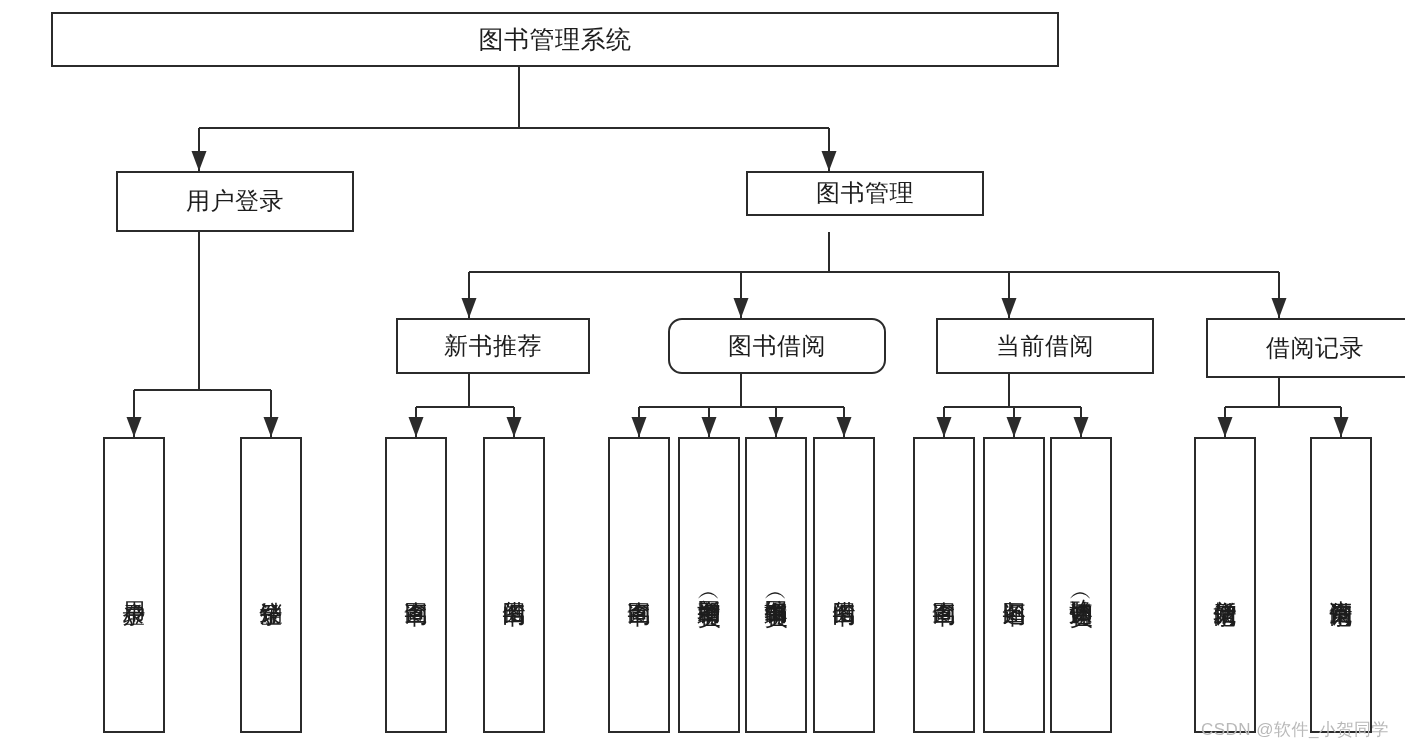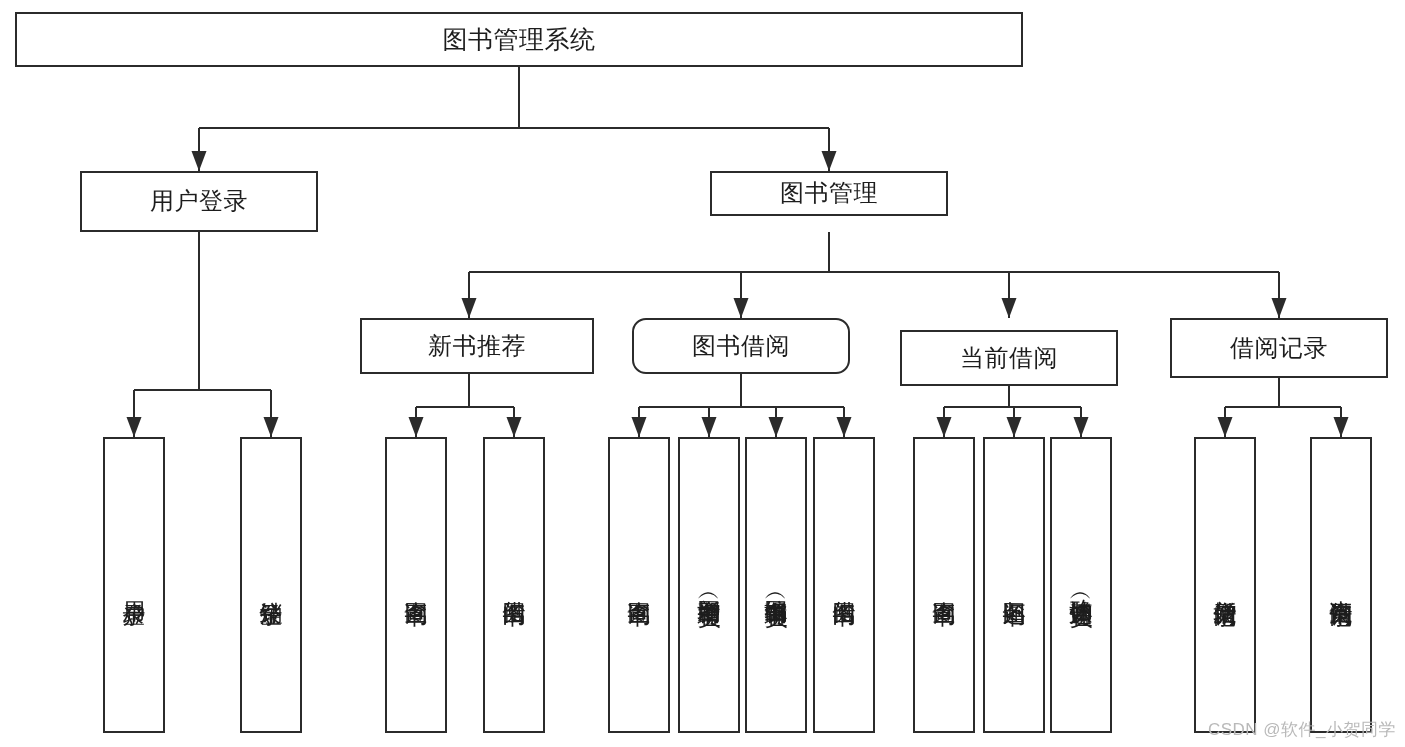--- a/index.html
+++ b/index.html
@@ -34,40 +34,41 @@
     background: #ffffff;
     display: flex;
     align-items: center;
     justify-content: center;
     color: #1d1d1d;
   }
   .node-box.horizontal {
     font-size: 24px;
     line-height: 1.1;
     letter-spacing: 0.5px;
+    margin-left: 36px;
   }
   .node-box.horizontal.root {
     font-size: 25px;
   }
   .node-box.vertical {
     font-size: 23px;
     line-height: 1.18;
     letter-spacing: 1px;
     writing-mode: vertical-rl;
     text-orientation: upright;
     padding: 4px 0;
     white-space: nowrap;
   }
   .node-label {
     display: block;
     text-align: center;
   }
   #watermark {
     position: absolute;
-    right: 9px;
+    right: 16px;
     bottom: 6px;
     font-size: 17px;
     color: #b9b9b9;
     letter-spacing: 0.5px;
     white-space: nowrap;
     pointer-events: none;
   }
 </style>
 </head>
 <body>
@@ -134,27 +135,27 @@
   <div id="node-layer">
       <div class="node-box horizontal root" style="left: 15px; top: 12px; width: 1008px; height: 55px;">
         <span class="node-label">图书管理系统</span>
       </div>
       <div class="node-box horizontal" style="left: 80px; top: 171px; width: 238px; height: 61px;">
         <span class="node-label">用户登录</span>
       </div>
       <div class="node-box horizontal" style="left: 710px; top: 171px; width: 238px; height: 45px;">
         <span class="node-label">图书管理</span>
       </div>
-      <div class="node-box horizontal" style="left: 360px; top: 318px; width: 234px; height: 56px;">
+      <div class="node-box horizontal" style="left: 360px; top: 318px; width: 194px; height: 56px;">
         <span class="node-label">新书推荐</span>
       </div>
       <div class="node-box horizontal" style="left: 632px; top: 318px; width: 218px; height: 56px; border-radius: 14px;">
         <span class="node-label">图书借阅</span>
       </div>
-      <div class="node-box horizontal" style="left: 900px; top: 330px; width: 218px; height: 56px;">
+      <div class="node-box horizontal" style="left: 900px; top: 318px; width: 218px; height: 56px;">
         <span class="node-label">当前借阅</span>
       </div>
       <div class="node-box horizontal" style="left: 1170px; top: 318px; width: 218px; height: 60px;">
         <span class="node-label">借阅记录</span>
       </div>
       <div class="node-box vertical" style="left: 103px; top: 437px; width: 62px; height: 296px;">
         <span class="node-label">用户登录</span>
       </div>
       <div class="node-box vertical" style="left: 240px; top: 437px; width: 62px; height: 296px;">
         <span class="node-label">注销登录</span>

